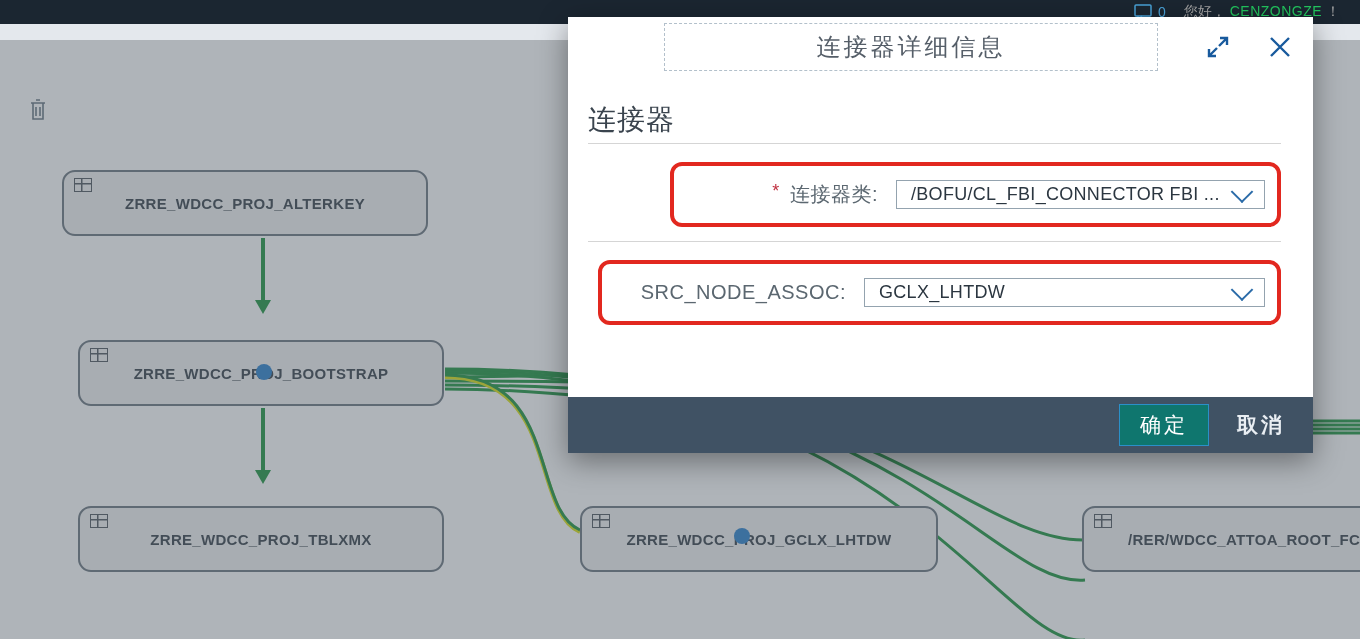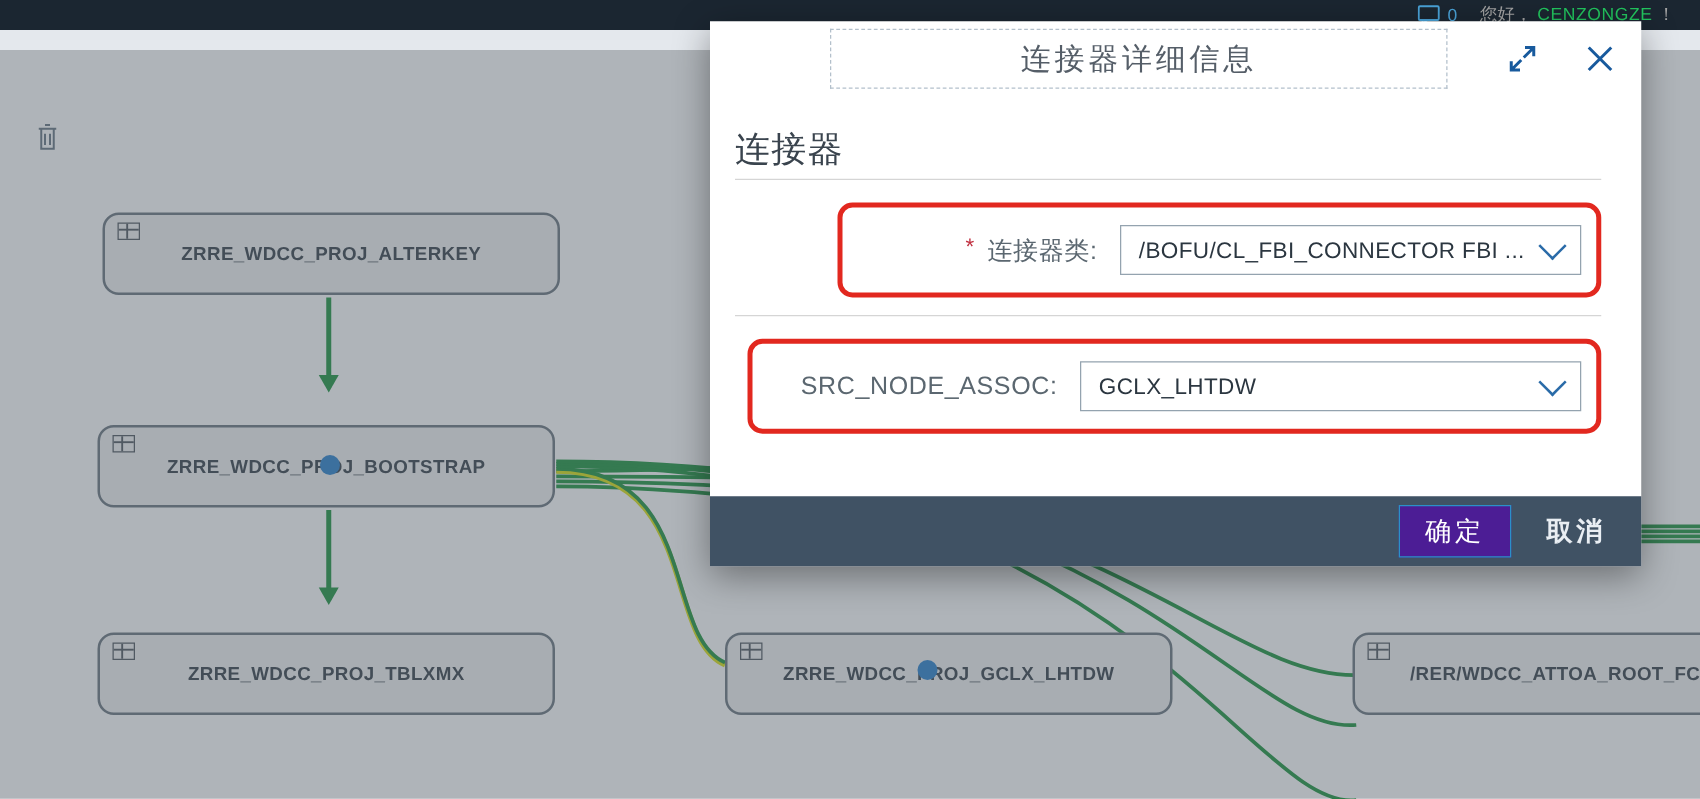--- a/index.html
+++ b/index.html
@@ -119,38 +119,38 @@
       border:4px solid #e2281f; border-radius:12px;
       padding:14px 12px 14px 8px; margin-bottom:14px; margin-left:82px;
       display:flex; align-items:center; gap:18px;
     }
     .hl-box.full { margin-left:10px;justify-content:space-between; }
     .fld-label {
       color:#5b6770; font-size:20px; min-width:196px; text-align:right; letter-spacing:.5px;
     }
     .req-star { color:#c03040; font-size:18px; margin-right:4px; vertical-align:top;}
     .combo {
-      flex:1; position:relative; border:1px solid #94a3af; height:40px;
+      flex:1; position:relative; border:1px solid #94a3af; height:29px;
       display:flex; align-items:center; padding:0 44px 0 14px;
       background:#fff; cursor:pointer;
       color:#2b3640; font-size:18px; letter-spacing:.3px;
     }
     .combo::after {
       content:''; position:absolute; right:14px; top:50%; width:14px; height:14px;
       border-right:2px solid #2a6ba8; border-bottom:2px solid #2a6ba8;
       transform:translateY(-70%) rotate(45deg);
     }
 
     .dlg-foot {
       position:absolute; bottom:0; left:0; width:100%; height:56px;
       background:#405264; display:flex; align-items:center; justify-content:flex-end;
       gap:28px; padding:0 28px;
     }
     .btn-ok {
-      background:#4c1d95; color:#fff; font-size:21px; padding:6px 20px;
+      background:#0f766e; color:#fff; font-size:21px; padding:6px 20px;
       letter-spacing:3px; cursor:pointer; border:1px solid #2b90c8;
     }
     .btn-cancel { color:#e9eef3; background:transparent; border:none; font-size:21px; letter-spacing:3px; cursor:pointer;font-weight:bold;}
   </style>
 </head>
 <body>
 
 <div class="top-header">
   <div class="msg">
     <svg width="18" height="16">
@@ -191,21 +191,21 @@
 
     <path d="M1312 381 L1360 381"></path>
     <path d="M1312 385 L1360 385"></path>
     <path d="M1312 389 L1360 389"></path>
     <path d="M1312 393 L1360 393"></path>
   </svg>
 
   <div class="arrow-v" style="left:261px; top:198px; height:72px;"></div>
   <div class="arrow-v" style="left:261px; top:368px; height:72px;"></div>
 
-  <div class="node" style="top:130px; left:82px;">
+  <div class="node" style="top:130px; left:62px;">
     <div class="tbl-icon"></div>
     <span>ZRRE_WDCC_PROJ_ALTERKEY</span>
   </div>
   <div class="node" style="top:300px; left:78px;">
     <div class="tbl-icon"></div>
     <span>ZRRE_WDCC_PROJ_BOOTSTRAP</span>
   </div>
   <div class="node n3" style="top:466px; left:78px;">
     <div class="tbl-icon"></div>
     <span>ZRRE_WDCC_PROJ_TBLXMX</span>

